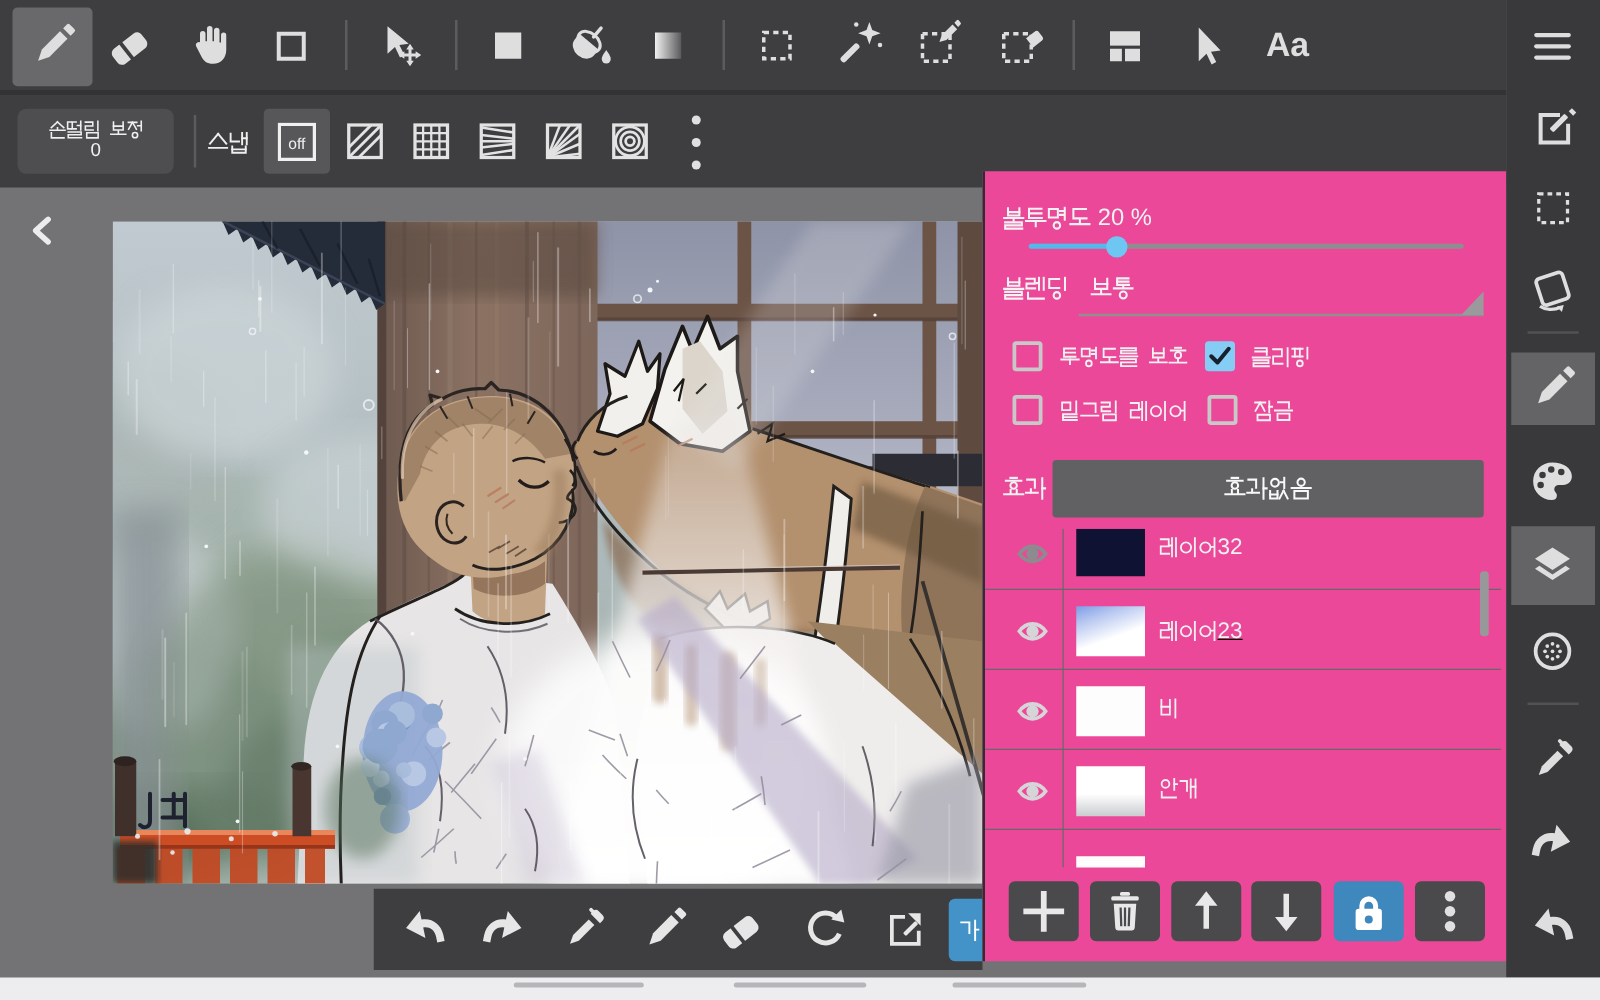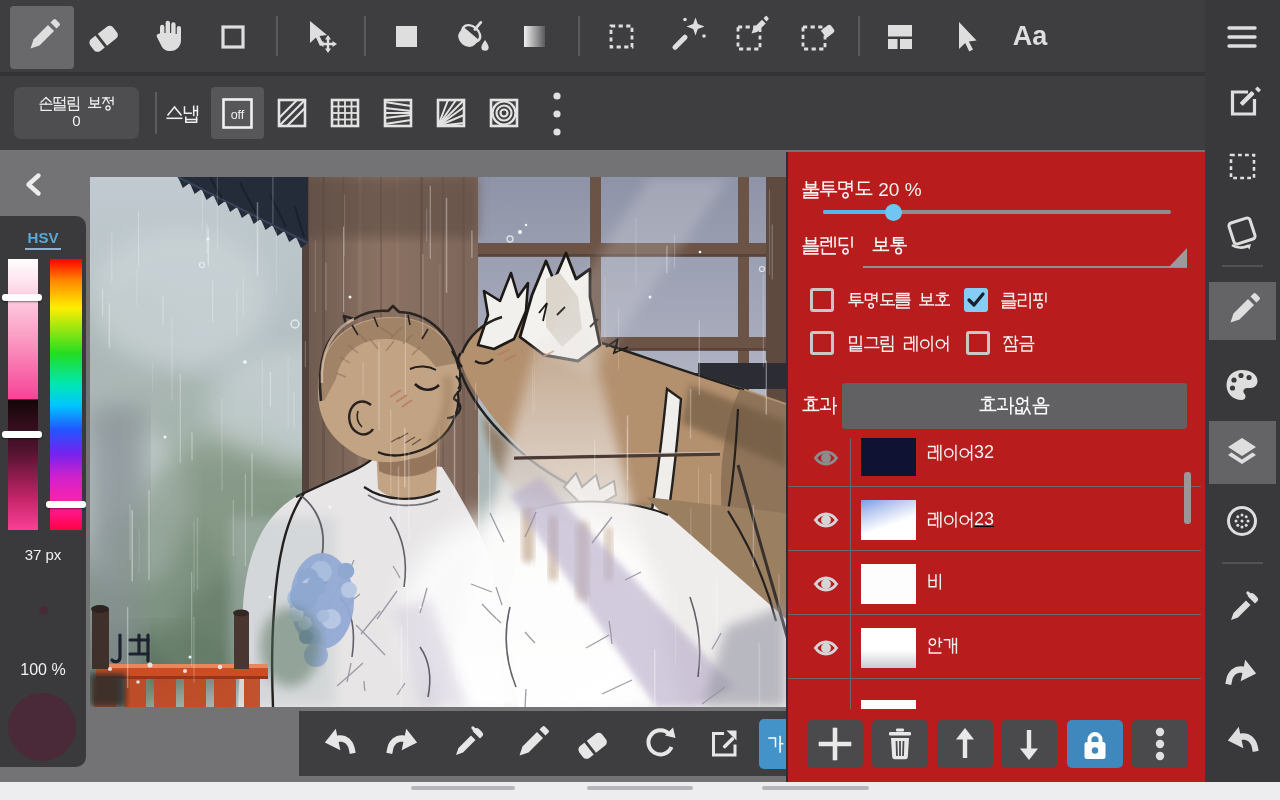--- a/index.html
+++ b/index.html
@@ -583,35 +583,20 @@
           <circle cx="610" cy="75" r="1.3"></circle>
           <circle cx="240" cy="330" r="1.6"></circle>
 <circle cx="330" cy="430" r="1.6"></circle>
           <circle cx="180" cy="420" r="1.5"></circle>
           <circle cx="100" cy="480" r="1.5"></circle>
         </g>
       </svg></div>
 <div style="position:absolute;left:25px;top:172px;width:17px;height:25px;"><svg width="17" height="25" viewBox="0 0 17 25" style="">
         <polyline points="13.5,3.5 3.5,12.5 13.5,21.5" fill="none" stroke="#ececec" stroke-width="4.4" stroke-linecap="round" stroke-linejoin="round"></polyline>
       </svg></div>
-<div style="position:absolute;left:0px;top:216px;width:86px;height:551px;background:#3a3a3c;border-radius:0 10px 10px 0;overflow:hidden;">
-      <div style="position:absolute;left:25px;top:13px;width:36px;height:19px;display:flex;justify-content:center;border-bottom:2px solid #8fb2cc;padding-bottom:0px;">
-        <span style="font:700 15px 'Liberation Sans',sans-serif;color:#58a9d8;">HSV</span>
-      </div>
-      <div style="position:absolute;left:8px;top:43px;width:30px;height:140px;background:linear-gradient(#ffffff,#fb9ec4 55%,#f74397);"></div>
-      <div style="position:absolute;left:8px;top:184px;width:30px;height:130px;background:linear-gradient(#140608,#531430 40%,#c22467 75%,#fb3f96);"></div>
-      <div style="position:absolute;left:50px;top:43px;width:32px;height:271px;background:linear-gradient(#ff0000,#ff8800 8%,#ffee00 18%,#22dd22 35%,#00e8b0 46%,#00c6ff 54%,#2255ff 63%,#7722ee 72%,#cc22cc 80%,#ff22aa 90%,#ff0044 100%);"></div>
-      <div style="position:absolute;left:2px;top:78px;width:40px;height:7px;background:#fdfdfd;border-radius:3px;box-shadow:0 1px 2px rgba(0,0,0,0.5);"></div>
-      <div style="position:absolute;left:2px;top:215px;width:40px;height:7px;background:#fdfdfd;border-radius:3px;box-shadow:0 1px 2px rgba(0,0,0,0.5);"></div>
-      <div style="position:absolute;left:46px;top:285px;width:40px;height:7px;background:#fdfdfd;border-radius:3px;box-shadow:0 1px 2px rgba(0,0,0,0.5);"></div>
-      <div style="position:absolute;left:0px;top:330px;width:86px;height:20px;display:flex;justify-content:center;font:15px 'Liberation Sans',sans-serif;color:#f0f0f0;">37 px</div>
-      <div style="position:absolute;left:39px;top:390px;width:9px;height:9px;border-radius:50%;background:#4a2a36;"></div>
-      <div style="position:absolute;left:0px;top:445px;width:86px;height:20px;display:flex;justify-content:center;font:16px 'Liberation Sans',sans-serif;color:#f0f0f0;">100 %</div>
-      <div style="position:absolute;left:8px;top:477px;width:68px;height:68px;border-radius:50%;background:#4a2a38;"></div>
-    </div>
 <div style="position:absolute;left:299px;top:711px;width:487px;height:65px;background:#3e3e40;overflow:hidden;">
       <div style="position:absolute;left:16px;top:9px;width:48px;height:48px;"><svg width="48" height="48" viewBox="0 0 48 48" style="">
           <path d="M10.5 19.5 L24 8.5 L24 15.5 C32 15.5 38.5 22 38.5 31 L38.5 36 L32.5 36 L32.5 31 C32.5 25.5 28.5 22 24 22 L24 30.5 Z" fill="#e6e6e6" transform="rotate(-12 24 24)"></path>
         </svg></div>
       <div style="position:absolute;left:80px;top:9px;width:48px;height:48px;"><svg width="48" height="48" viewBox="0 0 48 48" style="">
           <g transform="scale(-1,1) translate(-48,0)">
             <path d="M10.5 19.5 L24 8.5 L24 15.5 C32 15.5 38.5 22 38.5 31 L38.5 36 L32.5 36 L32.5 31 C32.5 25.5 28.5 22 24 22 L24 30.5 Z" fill="#e6e6e6" transform="rotate(-12 24 24)"></path>
           </g>
         </svg></div>
       <div style="position:absolute;left:144px;top:9px;width:48px;height:48px;"><svg width="48" height="48" viewBox="0 0 48 48" style="">
@@ -649,21 +634,21 @@
           </g>
         </svg></div>
       <div style="position:absolute;left:460px;top:8px;width:42px;height:50px;background:#4393c8;border-radius:5px;display:flex;align-items:center;padding-left:8px;">
         <svg width="17" height="19" viewBox="0 0 17 19" style="display:block">
           <polyline points="2.0,2.9 8.5,2.9 8.5,11.5" fill="none" stroke="#ffffff" stroke-width="1.53" stroke-linecap="square" stroke-linejoin="miter"></polyline>
           <polyline points="13.1,1.6 13.1,17.0" fill="none" stroke="#ffffff" stroke-width="1.53" stroke-linecap="square" stroke-linejoin="miter"></polyline>
           <polyline points="13.1,8.7 15.7,8.7" fill="none" stroke="#ffffff" stroke-width="1.53" stroke-linecap="square" stroke-linejoin="miter"></polyline>
         </svg>
       </div>
     </div>
-<div style="position:absolute;left:786px;top:152px;width:419px;height:632px;background:#b91c1c;border-left:2px solid #2e2e30;box-sizing:border-box;">
+<div style="position:absolute;left:786px;top:137px;width:419px;height:632px;background:#ec4899;border-left:2px solid #2e2e30;box-sizing:border-box;">
       <div style="position:absolute;left:14px;top:27px;width:260px;height:22px;">
         <div style="display:flex;align-items:center">
           <svg width="71" height="20" viewBox="0 0 71 20" style="display:block">
             <polyline points="4.4,1.7 4.4,7.4 13.5,7.4 13.5,1.7" fill="none" stroke="#f2f2f2" stroke-width="1.62" stroke-linecap="square" stroke-linejoin="miter"></polyline>
             <polyline points="4.4,4.7 13.5,4.7" fill="none" stroke="#f2f2f2" stroke-width="1.62" stroke-linecap="square" stroke-linejoin="miter"></polyline>
             <polyline points="1.3,9.4 16.6,9.4" fill="none" stroke="#f2f2f2" stroke-width="1.62" stroke-linecap="square" stroke-linejoin="miter"></polyline>
             <polyline points="8.9,9.4 8.9,11.5" fill="none" stroke="#f2f2f2" stroke-width="1.62" stroke-linecap="square" stroke-linejoin="miter"></polyline>
             <polyline points="2.1,12.9 15.5,12.9 15.5,15.3 2.1,15.3 2.1,17.9 15.8,17.9" fill="none" stroke="#f2f2f2" stroke-width="1.62" stroke-linecap="square" stroke-linejoin="miter"></polyline>
             <polyline points="31.2,2.0 21.2,2.0 21.2,9.4 31.5,9.4" fill="none" stroke="#f2f2f2" stroke-width="1.62" stroke-linecap="square" stroke-linejoin="miter"></polyline>
             <polyline points="21.2,5.7 31.2,5.7" fill="none" stroke="#f2f2f2" stroke-width="1.62" stroke-linecap="square" stroke-linejoin="miter"></polyline>

